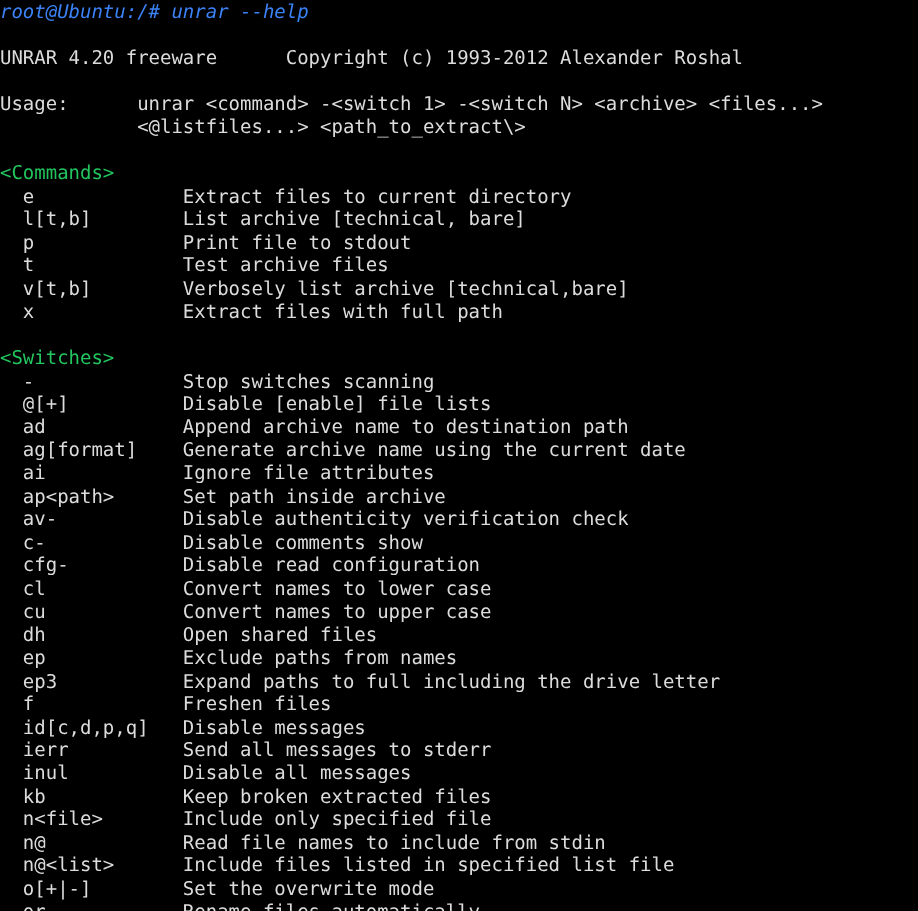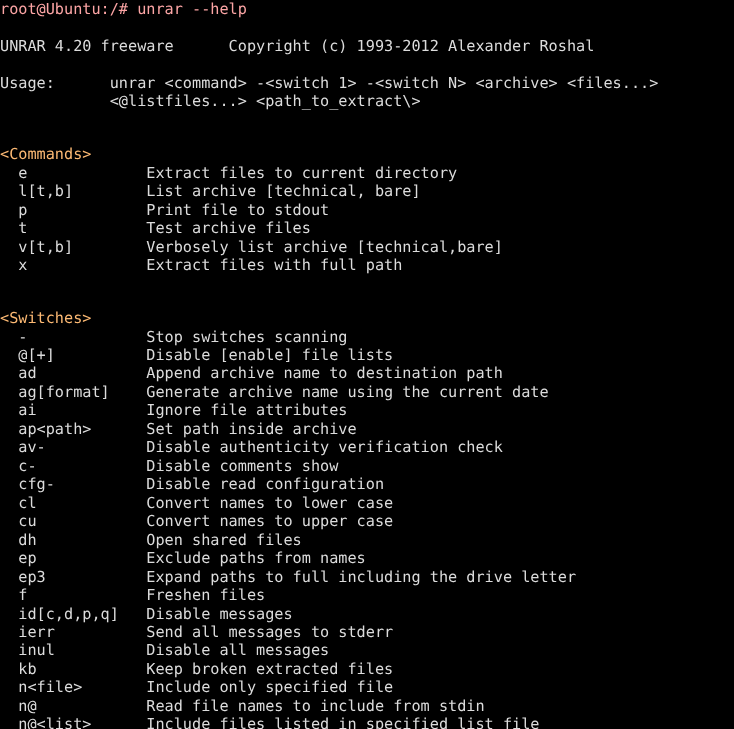--- a/index.html
+++ b/index.html
@@ -41,25 +41,25 @@
     white-space: pre;
     height: 18.48px;
     min-height: 18.48px;
     display: block;
     font-family: "DejaVu Sans Mono", "Liberation Mono", monospace;
   }
   .line.blank {
     color: transparent;
   }
   .prompt-line {
-    color: #fca5a5;
+    color: #3b82f6;
+    font-style: italic;
   }
   .section-head {
-    color: #fdba74;
-    margin-top: 16px;
+    color: #22c55e;
   }
 </style>
 </head>
 <body>
 
 <div id="terminal">
   <div id="screen"><div class="line prompt-line">root@Ubuntu:/# unrar --help</div><div class="line blank">&nbsp;</div><div class="line">UNRAR 4.20 freeware      Copyright (c) 1993-2012 Alexander Roshal</div><div class="line blank">&nbsp;</div><div class="line">Usage:      unrar &lt;command&gt; -&lt;switch 1&gt; -&lt;switch N&gt; &lt;archive&gt; &lt;files...&gt;</div><div class="line">            &lt;@listfiles...&gt; &lt;path_to_extract\&gt;</div><div class="line blank">&nbsp;</div><div class="line section-head">&lt;Commands&gt;</div><div class="line">  e             Extract files to current directory</div><div class="line">  l[t,b]        List archive [technical, bare]</div><div class="line">  p             Print file to stdout</div><div class="line">  t             Test archive files</div><div class="line">  v[t,b]        Verbosely list archive [technical,bare]</div><div class="line">  x             Extract files with full path</div><div class="line blank">&nbsp;</div><div class="line section-head">&lt;Switches&gt;</div><div class="line">  -             Stop switches scanning</div><div class="line">  @[+]          Disable [enable] file lists</div><div class="line">  ad            Append archive name to destination path</div><div class="line">  ag[format]    Generate archive name using the current date</div><div class="line">  ai            Ignore file attributes</div><div class="line">  ap&lt;path&gt;      Set path inside archive</div><div class="line">  av-           Disable authenticity verification check</div><div class="line">  c-            Disable comments show</div><div class="line">  cfg-          Disable read configuration</div><div class="line">  cl            Convert names to lower case</div><div class="line">  cu            Convert names to upper case</div><div class="line">  dh            Open shared files</div><div class="line">  ep            Exclude paths from names</div><div class="line">  ep3           Expand paths to full including the drive letter</div><div class="line">  f             Freshen files</div><div class="line">  id[c,d,p,q]   Disable messages</div><div class="line">  ierr          Send all messages to stderr</div><div class="line">  inul          Disable all messages</div><div class="line">  kb            Keep broken extracted files</div><div class="line">  n&lt;file&gt;       Include only specified file</div><div class="line">  n@            Read file names to include from stdin</div><div class="line">  n@&lt;list&gt;      Include files listed in specified list file</div><div class="line">  o[+|-]        Set the overwrite mode</div><div class="line">  or            Rename files automatically</div></div>
 </div>
 
 </body></html>

